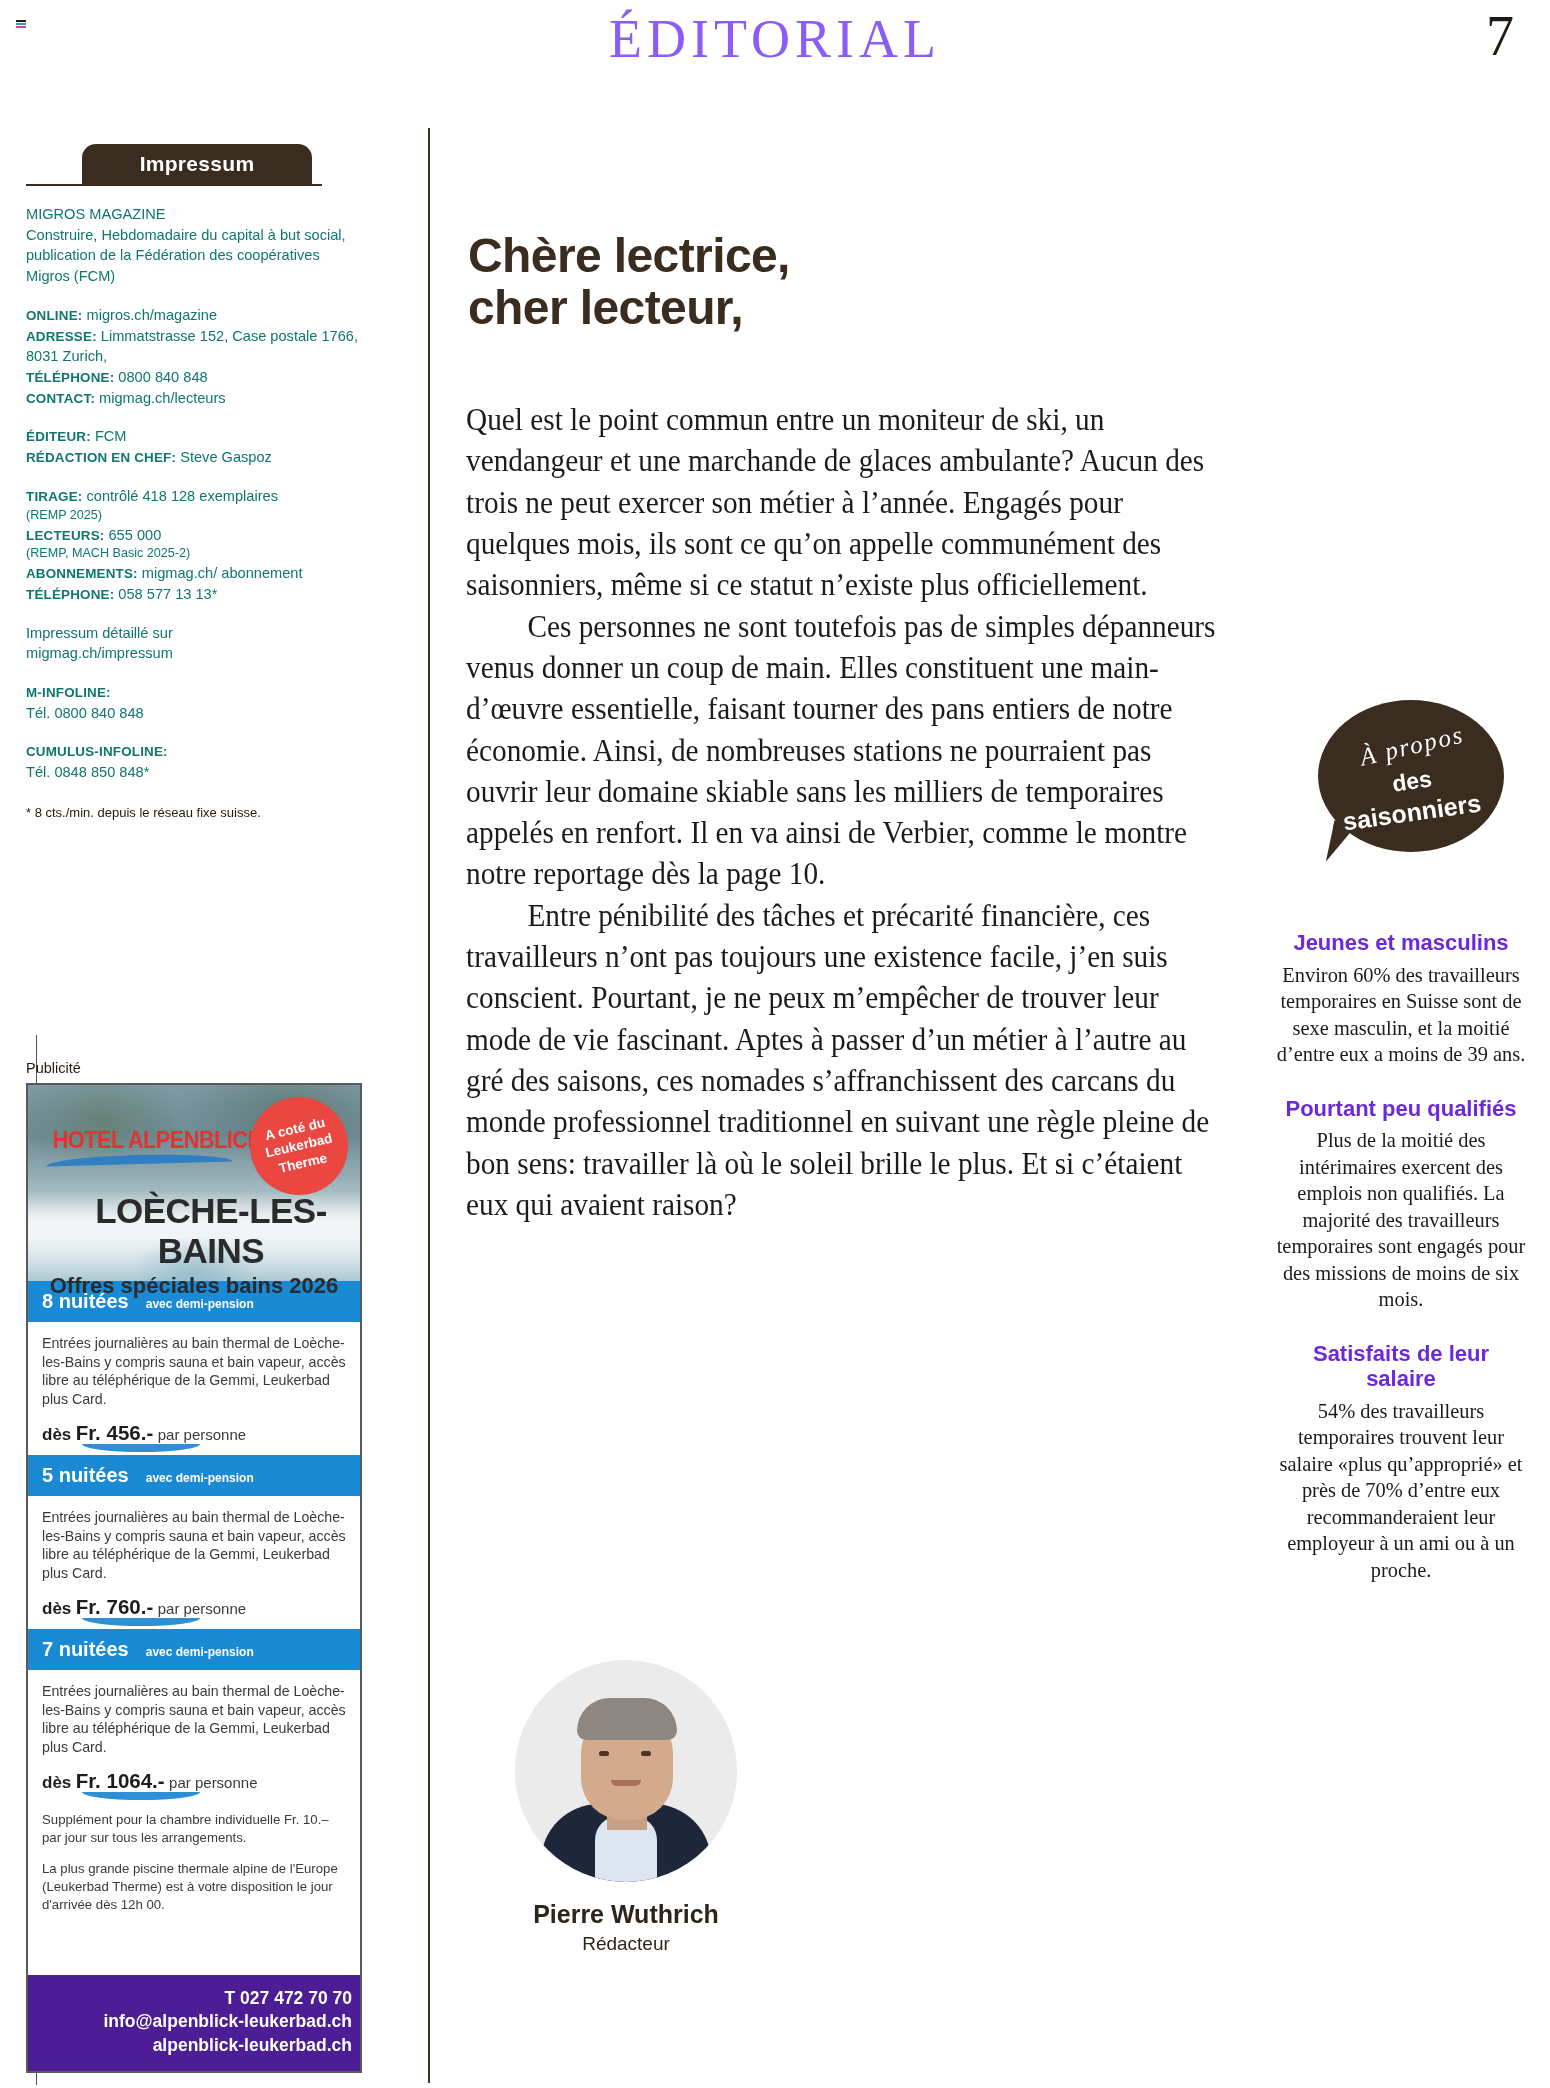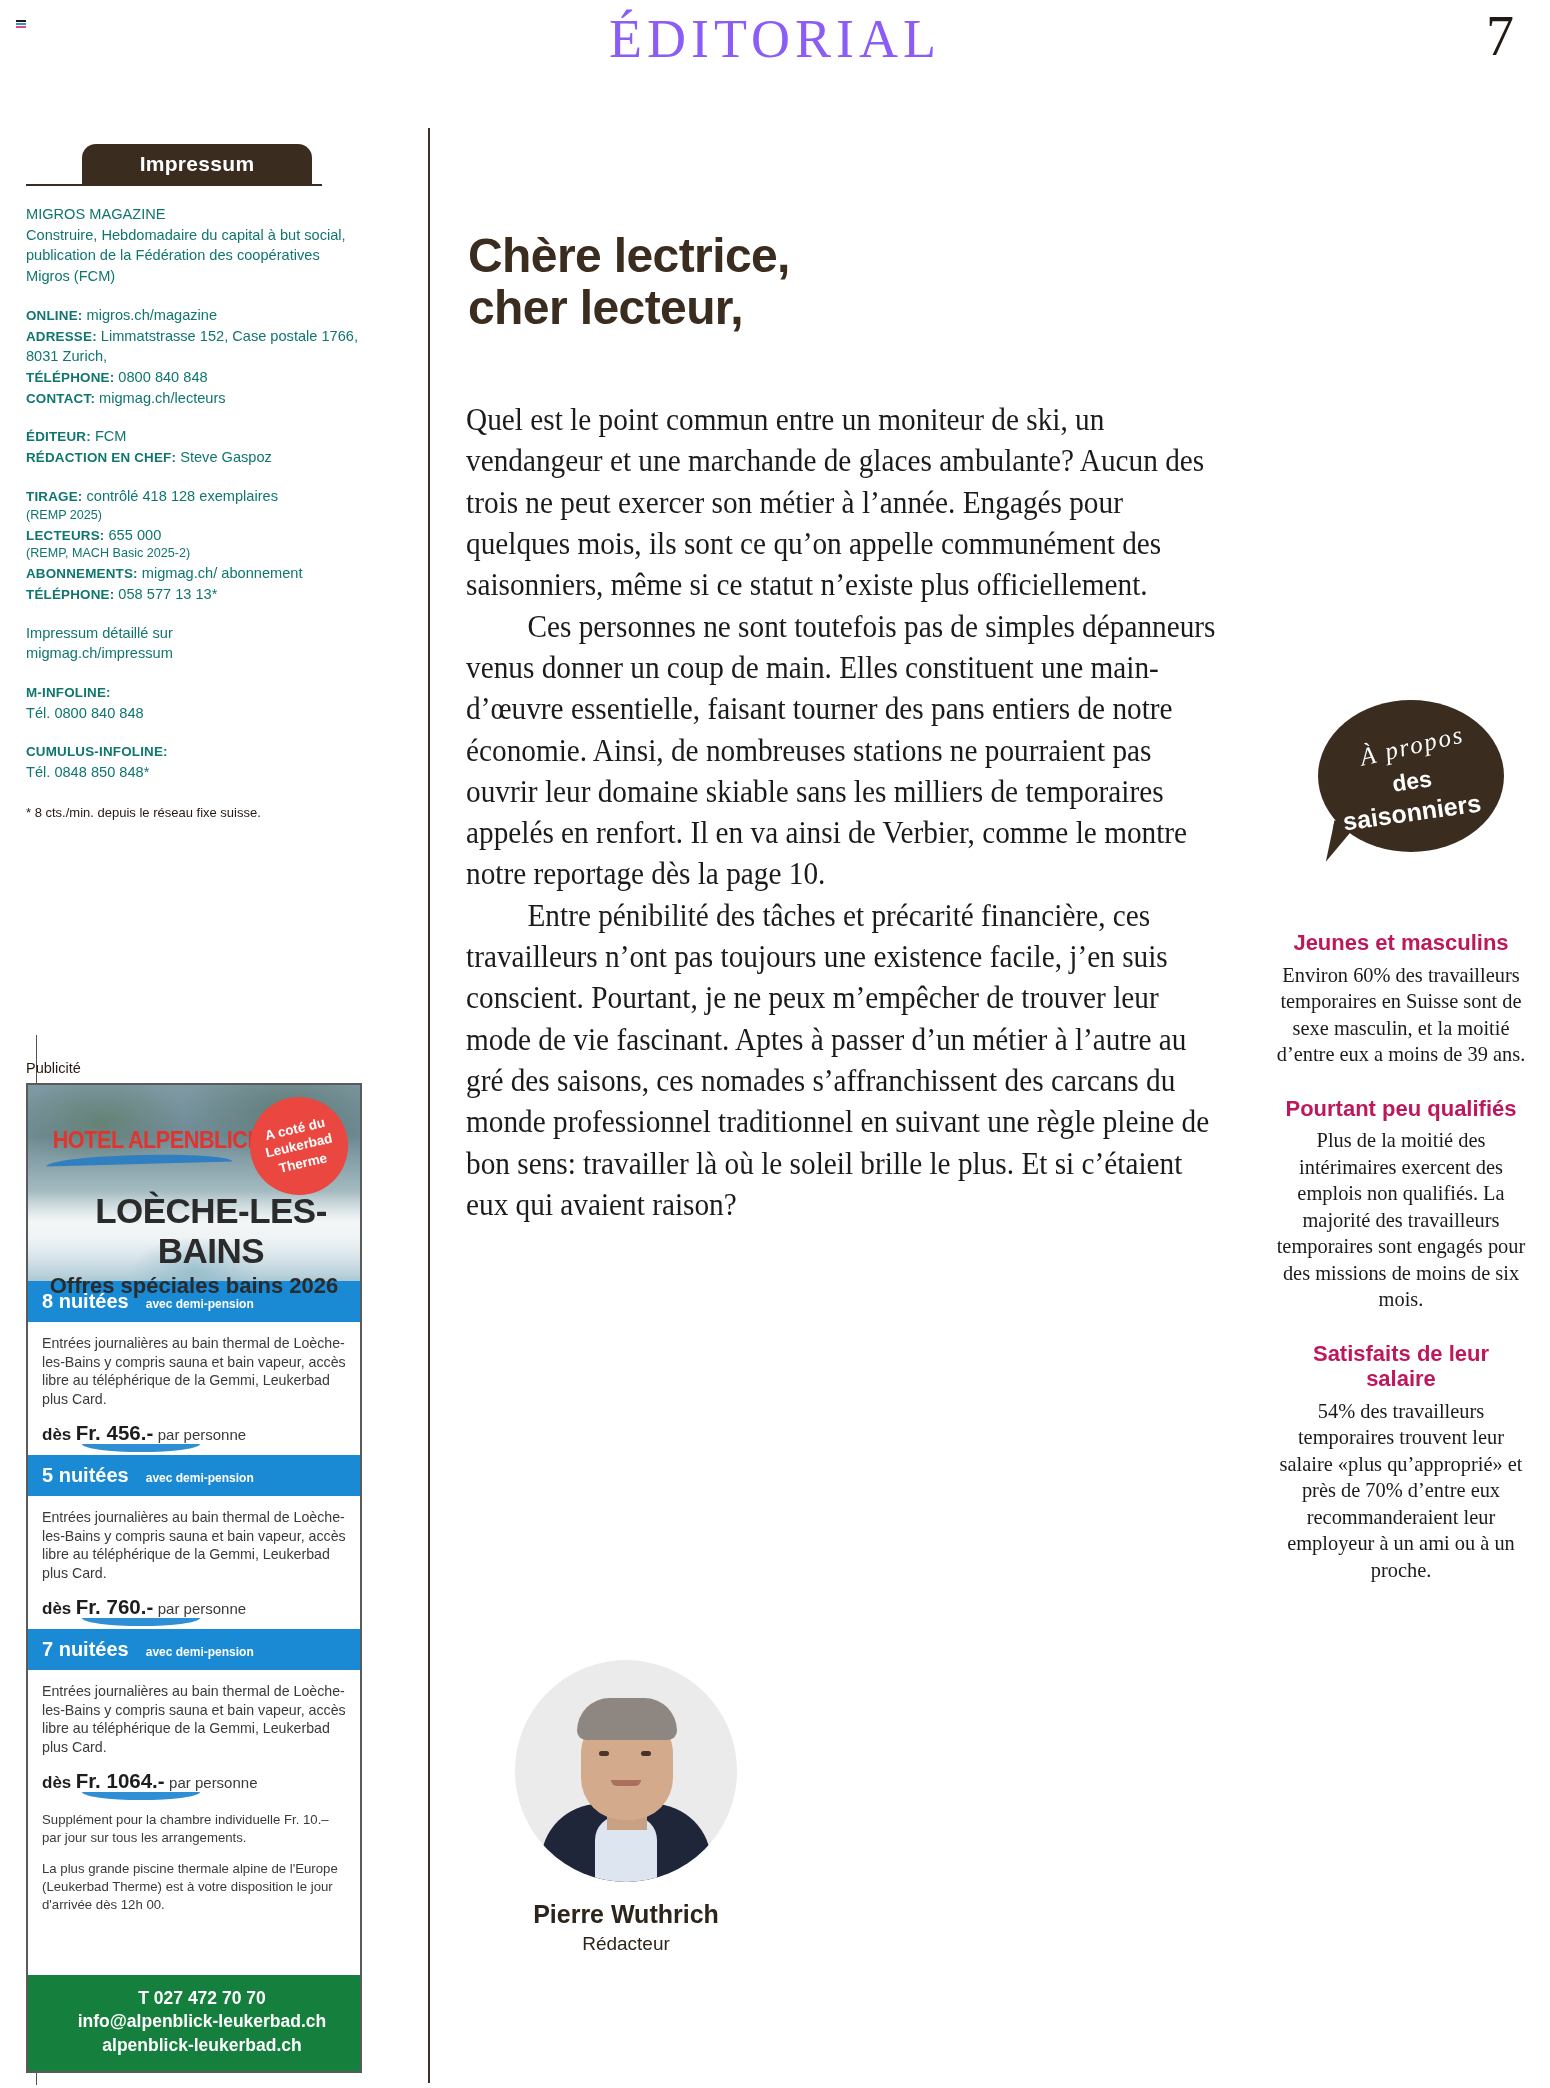--- a/index.html
+++ b/index.html
@@ -123,21 +123,21 @@
   .offer-price .pp { font-size: 15px; color: #3a3a3a; }
   .price-underline {
     position: absolute; left: 40px; bottom: -7px; width: 118px; height: 8px;
     background: #2f8fd4; border-radius: 50%/0 0 100% 100%;
   }
   .ad-fine { padding: 8px 14px 4px 14px; }
   .ad-fine p { font-size: 13.2px; line-height: 1.34; color: #3a3a3a; }
   .ad-fine p + p { margin-top: 14px; }
   .ad-footer {
     position: absolute; left: 0; right: 0; bottom: 0;
-    background: #15803d; color: #fff; text-align: center;
+    background: #4c1d95; color: #fff; text-align: right;
     padding: 12px 8px 14px 24px;
   }
   .ad-footer div { font-size: 17.5px; font-weight: bold; line-height: 1.34; }
 
   
   .edito-head {
     position: absolute; left: 468px; top: 230px; width: 800px;
     font-size: 48px; font-weight: bold; line-height: 1.08;
     color: #3a2d20; letter-spacing: -.6px;
   }
@@ -221,21 +221,21 @@
   }
   .bubble-l3 {
     position: absolute; left: 1322px; top: 798px; width: 180px;
     text-align: center; color: #fff; font-size: 25px; font-weight: bold;
     transform: rotate(-8deg);
   }
 
   .facts { position: absolute; left: 1276px; top: 930px; width: 250px; }
   .fact + .fact { margin-top: 28px; }
   .fact h4 {
-    font-size: 22px; font-weight: bold; color: #be185d;
+    font-size: 22px; font-weight: bold; color: #6d28d9;
     text-align: center; line-height: 1.16;
   }
   .fact p {
     margin-top: 6px;
     font-family: "Liberation Serif", serif;
     font-size: 20.4px; line-height: 1.3; color: #1b1b1b;
     text-align: center;
   }
 </style>
 </head>

